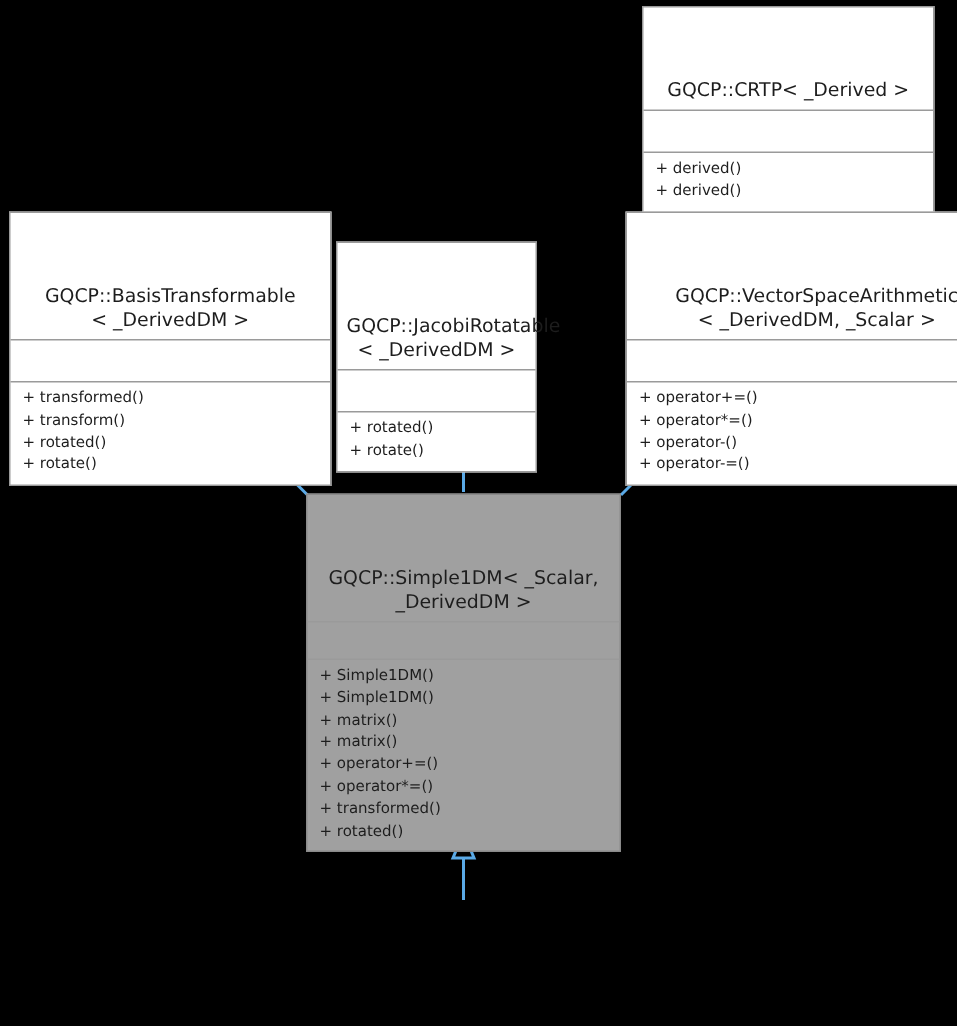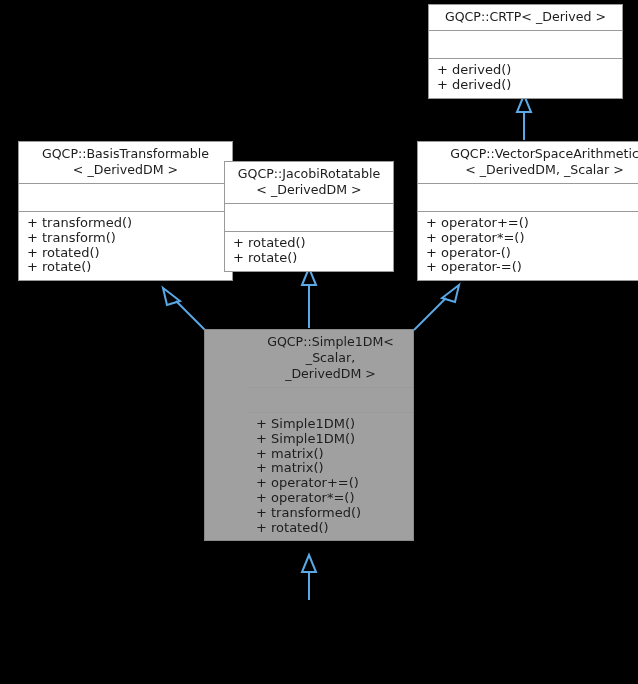--- a/index.html
+++ b/index.html
@@ -38,52 +38,52 @@
     position: absolute;
     z-index: 2;
     box-sizing: border-box;
     border: 1px solid #9a9a9a;
     background: #ffffff;
     color: #1d1d1d;
   }
   .uml-class.highlight {
     background: #a0a0a0;
     border: 1px solid #8a8a8a;
-    padding-left: 43px;
   }
 
   .uml-title {
     box-sizing: border-box;
     text-align: center;
     padding: 4px 6px 5px 6px;
     font-size: 12.6px;
     line-height: 16px;
     white-space: pre-line;
     border-bottom: 1px solid #9a9a9a;
+    margin-top: 43px;
   }
   .uml-attrs {
     box-sizing: border-box;
     border-bottom: 1px solid #9a9a9a;
     min-height: 18px;
     padding: 2px 6px;
   }
   .uml-ops {
     box-sizing: border-box;
     padding: 4px 6px 5px 8px;
-    font-size: 13px;
+    font-size: 10px;
     line-height: 14.8px;
   }
   .uml-ops .op {
     white-space: pre;
   }
 
   
   #box-crtp        { left: 428px; top: 4px;   width: 195px; }
-  #box-basis       { left: 18px;   top: 141px; width: 215px; }
-  #box-jacobi      { left: 224px; top: 161px; width: 170px; }
+  #box-basis       { left: 6px;   top: 141px; width: 215px; }
+  #box-jacobi      { left: 224px; top: 161px; width: 134px; }
   #box-vector      { left: 417px; top: 141px; width: 255px; }
   #box-simple      { left: 204px; top: 329px; width: 210px; }
   #box-orbital     { left: 202px; top: 600px; width: 215px; }
 
   #box-crtp    .uml-attrs { height: 28px; }
   #box-basis   .uml-attrs { height: 28px; }
   #box-jacobi  .uml-attrs { height: 28px; }
   #box-vector  .uml-attrs { height: 28px; }
   #box-simple  .uml-attrs { height: 25px; }
   #box-orbital .uml-attrs { height: 26px; }

